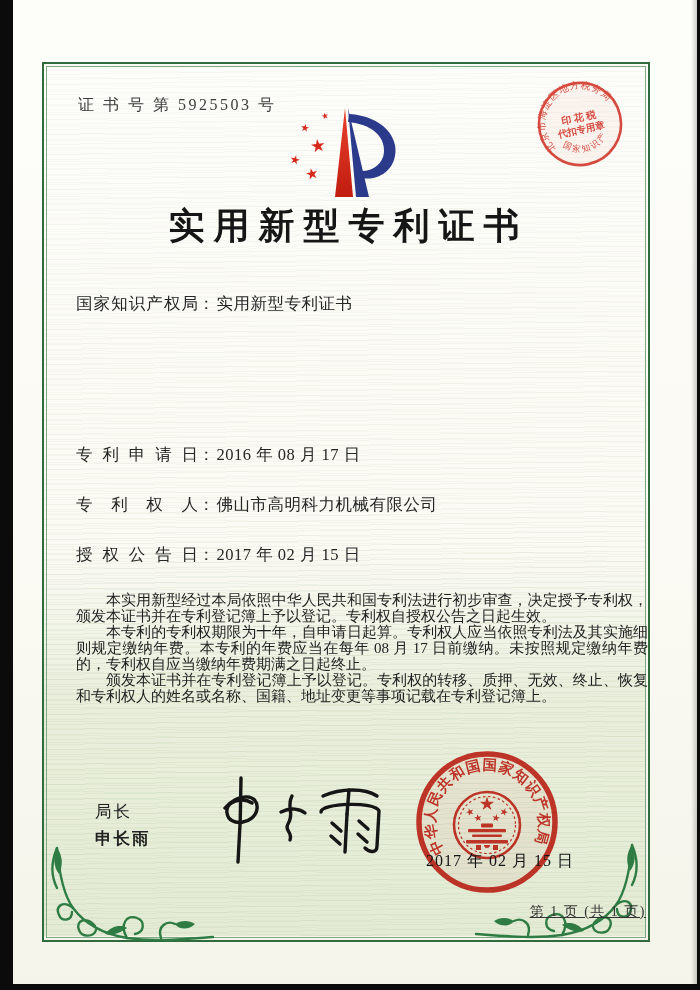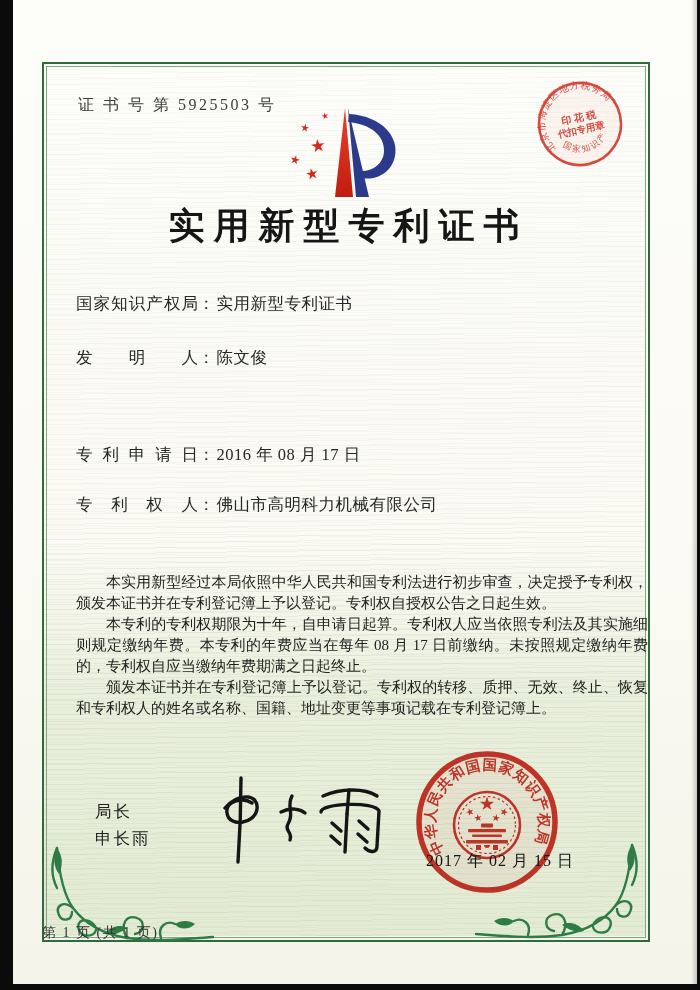--- a/index.html
+++ b/index.html
@@ -22,34 +22,34 @@
   .frame::after{content:"";position:absolute;left:2px;top:2px;right:2px;bottom:2px;
          border:1px solid #7ea884;}
   .cert-no{position:absolute;left:65px;top:95px;font-size:16px;letter-spacing:2.5px;color:#3c3c3c;}
   .logo{position:absolute;left:272px;top:104px;width:122px;height:98px;}
   .title{position:absolute;left:29px;top:202px;width:604px;text-align:center;
          font-size:36px;font-weight:700;letter-spacing:9px;color:#161616;text-indent:9px;}
   .frow{position:absolute;left:63px;font-size:16.5px;color:#262626;white-space:nowrap;}
   .flabel{display:inline-block;width:122px;text-align:justify;text-align-last:justify;vertical-align:bottom;}
   .fcolon{margin:0 2px 0 0;}
   .fvalue{letter-spacing:.5px;}
-  .body-text{position:absolute;left:63px;top:572px;width:572px;font-size:15px;
-         line-height:21px;color:#1e1e1e;text-align:justify;}
+  .body-text{position:absolute;left:63px;top:592px;width:572px;font-size:15px;
+         line-height:16px;color:#1e1e1e;text-align:justify;}
   .body-text p{margin:0;text-indent:2em;}
   .officer-title{position:absolute;left:82px;top:801px;font-size:16.5px;color:#222;letter-spacing:2px;}
-  .officer-name{position:absolute;left:82px;top:828px;font-size:16.5px;color:#222;letter-spacing:2px;}
+  .officer-name{position:absolute;left:82px;top:828px;font-size:16.5px;color:#222;letter-spacing:2px;font-weight:bold;}
   .signature{position:absolute;left:182px;top:772px;width:200px;height:98px;}
   .seal{position:absolute;left:389px;top:737px;width:170px;height:170px;
         mix-blend-mode:multiply;opacity:.93;}
   .issue-date{position:absolute;left:413px;top:851px;font-size:16px;color:#141414;
         letter-spacing:1px;z-index:5;white-space:nowrap;}
   .tax-stamp{position:absolute;left:517px;top:74px;width:100px;height:100px;
         transform:rotate(-12deg);mix-blend-mode:multiply;opacity:.9;}
-  .footer{position:absolute;left:29px;top:924px;width:604px;text-align:left;
-        font-size:14px;letter-spacing:1.5px;color:#333;}
+  .footer{position:absolute;left:29px;top:903px;width:604px;text-align:right;
+        font-size:14px;letter-spacing:1.5px;color:#333;text-decoration:underline;}
   .flourish{position:absolute;width:172px;height:100px;}
   .flourish.left{left:30px;top:846px;}
   .flourish.right{left:461px;top:843px;transform:scaleX(-1);}
   svg text{font-family:"Liberation Serif","DejaVu Serif",serif;}
 </style>
 </head>
 <body>
 
 <div class="paper">
   <div class="guilloche"></div>
@@ -120,28 +120,28 @@
       <use href="#st" transform="translate(10,56) scale(4.8) rotate(14)"></use>
       <use href="#st" transform="translate(27,70) scale(6) rotate(-12)"></use>
     </g>
   </svg>
 
   <div class="title">实用新型专利证书</div>
 
   <div class="frow" style="top:293px">
     <span class="flabel">国家知识产权局</span><span class="fcolon">：</span><span class="fvalue">实用新型专利证书</span>
   </div>
-  <div class="frow" style="top:347px">
-    <span class="flabel">发明人</span><span class="fcolon">：</span><span class="fvalue">陈文俊</span>
-  </div>
   <div class="frow" style="top:444px">
     <span class="flabel">专利申请日</span><span class="fcolon">：</span><span class="fvalue">2016 年 08 月 17 日</span>
   </div>
   <div class="frow" style="top:494px">
     <span class="flabel">专利权人</span><span class="fcolon">：</span><span class="fvalue">佛山市高明科力机械有限公司</span>
+  </div>
+  <div class="frow" style="top:544px">
+    <span class="flabel">授权公告日</span><span class="fcolon">：</span><span class="fvalue">2017 年 02 月 15 日</span>
   </div>
 
   <div class="body-text">
     <p>本实用新型经过本局依照中华人民共和国专利法进行初步审查，决定授予专利权，颁发本证书并在专利登记簿上予以登记。专利权自授权公告之日起生效。</p>
     <p>本专利的专利权期限为十年，自申请日起算。专利权人应当依照专利法及其实施细则规定缴纳年费。本专利的年费应当在每年 08 月 17 日前缴纳。未按照规定缴纳年费的，专利权自应当缴纳年费期满之日起终止。</p>
     <p>颁发本证书并在专利登记簿上予以登记。专利权的转移、质押、无效、终止、恢复和专利权人的姓名或名称、国籍、地址变更等事项记载在专利登记簿上。</p>
   </div>
 
   <div class="officer-title">局长</div>
   <div class="officer-name">申长雨</div>

